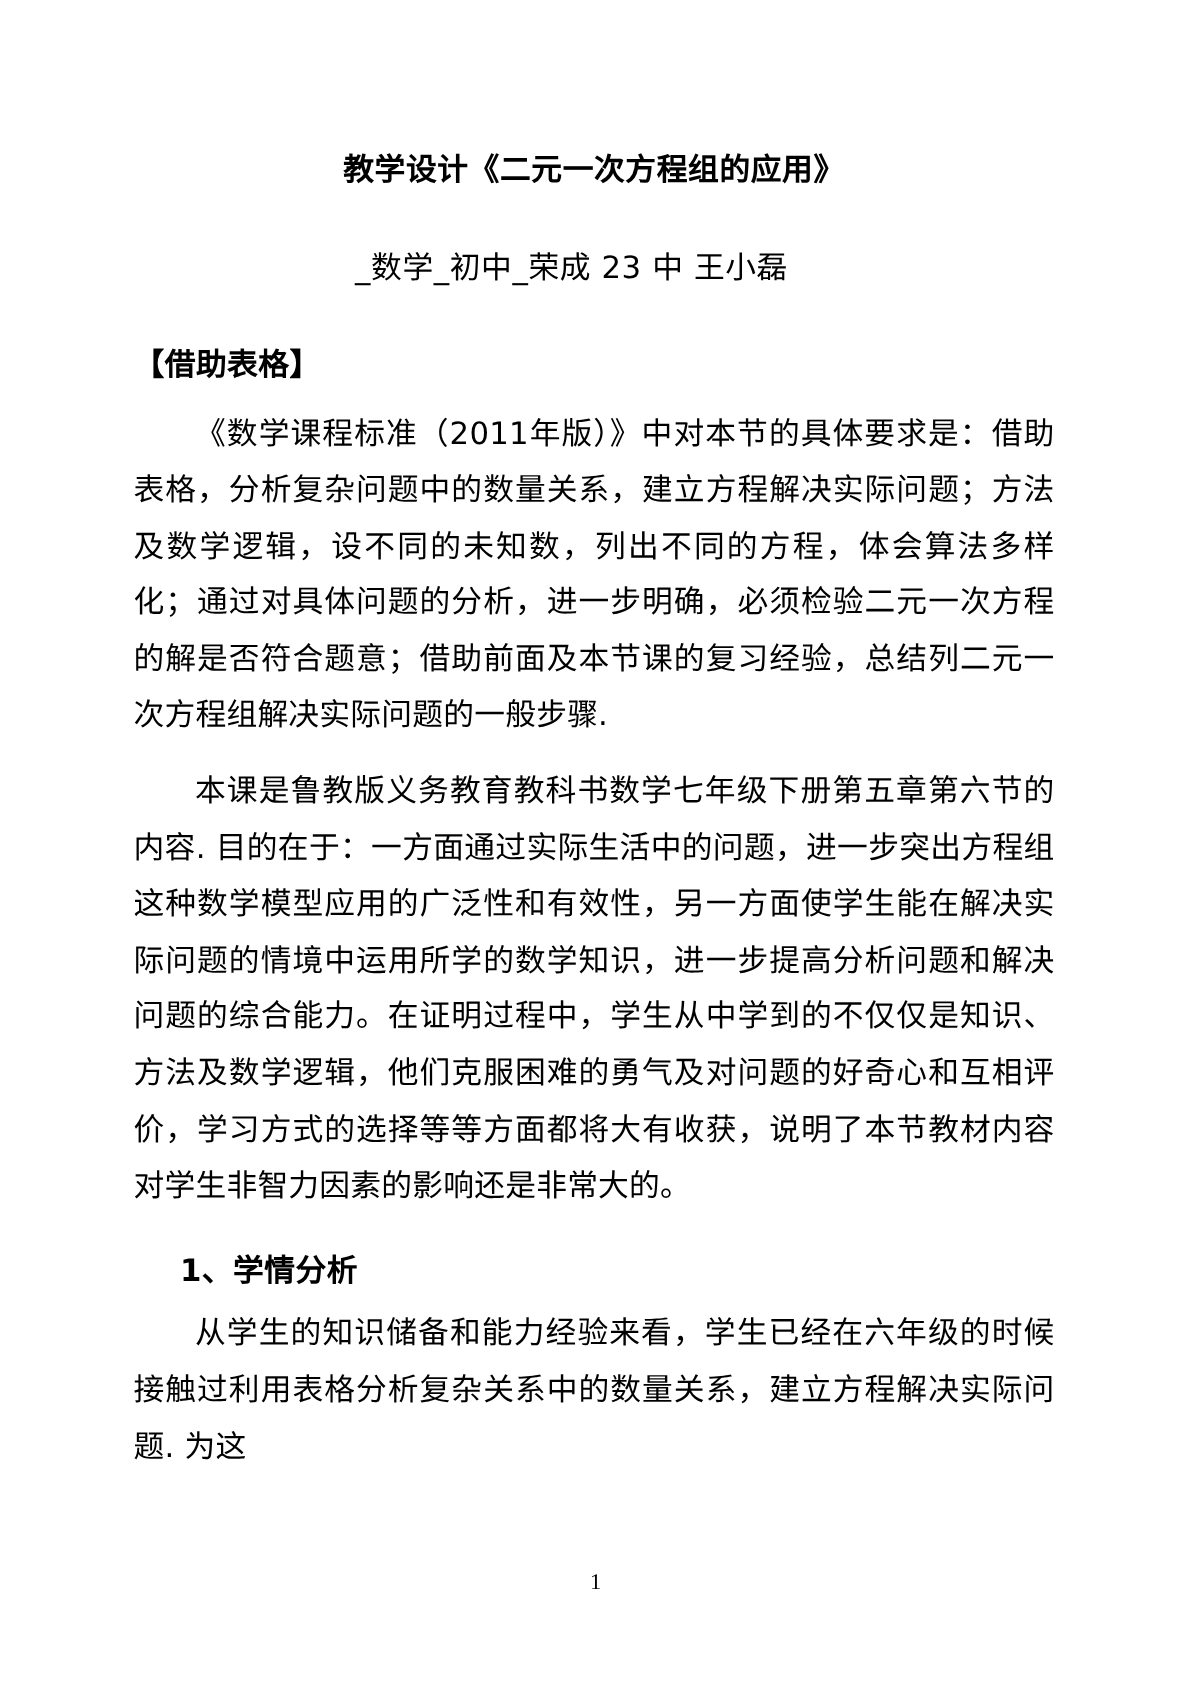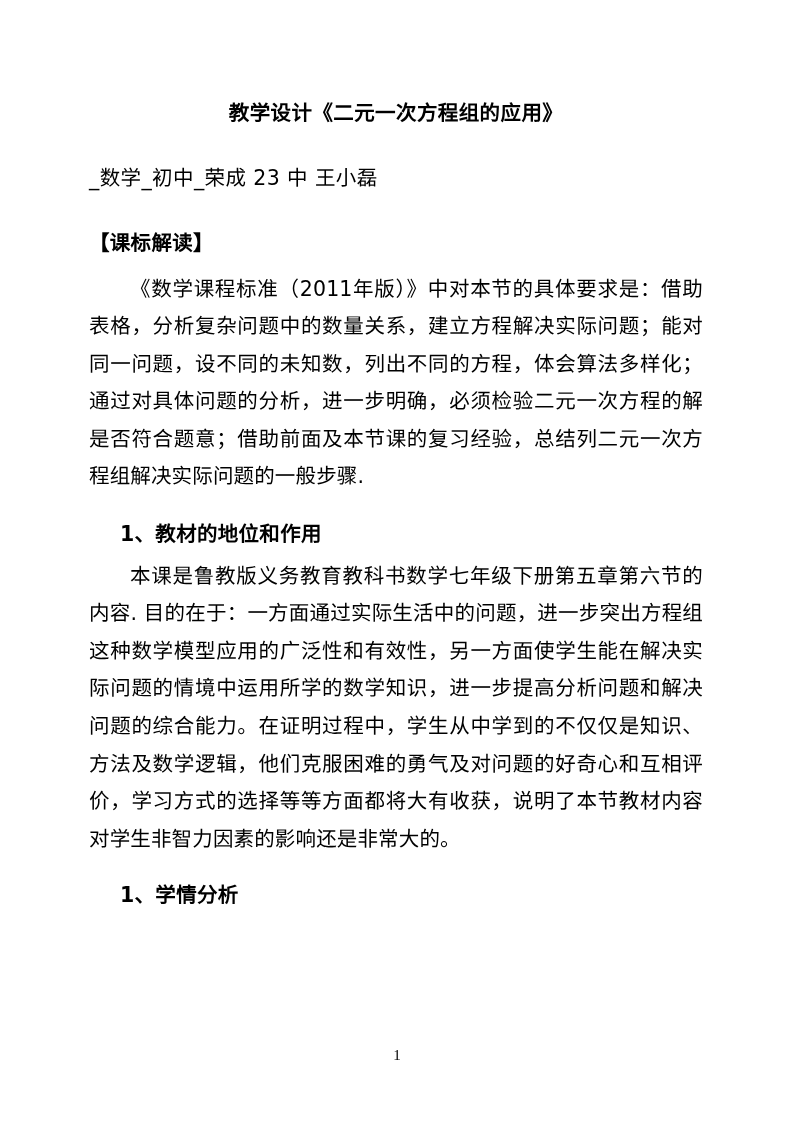--- a/index.html
+++ b/index.html
@@ -32,21 +32,21 @@
     line-height: 1;
     text-align: center;
     letter-spacing: 0.4px;
     margin: 0;
     padding-top: 103px;
     white-space: nowrap;
   }
   .doc-byline {
     font-size: 20.5px;
     line-height: 1;
-    text-align: left;
+    text-align: center;
     letter-spacing: 0.4px;
     margin: 0;
     padding-top: 44px;
     padding-right: 30px;
     white-space: nowrap;
   }
   
   .section-heading {
     font-size: 20.5px;
     line-height: 1;
@@ -96,29 +96,29 @@
 <body>
 
 <div class="page">
 
   <div class="content">
 
     <h1 class="doc-title">教学设计《二元一次方程组的应用》</h1>
 
     <p class="doc-byline">_数学_初中_荣成 23 中  王小磊</p>
 
-    <h2 class="section-heading sec-1">【课标解读】</h2>
+    <h2 class="section-heading sec-1">【借助表格】</h2>
 
-    <p class="body-par par-gap-a">《数学课程标准（2011年版）》中对本节的具体要求是：借助表格，分析复杂问题中的数量关系，建立方程解决实际问题；能对同一问题，设不同的未知数，列出不同的方程，体会算法多样化；通过对具体问题的分析，进一步明确，必须检验二元一次方程的解是否符合题意；借助前面及本节课的复习经验，总结列二元一次方程组解决实际问题的一般步骤.</p>
+    <p class="body-par par-gap-a">《数学课程标准（2011年版）》中对本节的具体要求是：借助表格，分析复杂问题中的数量关系，建立方程解决实际问题；方法及数学逻辑，设不同的未知数，列出不同的方程，体会算法多样化；通过对具体问题的分析，进一步明确，必须检验二元一次方程的解是否符合题意；借助前面及本节课的复习经验，总结列二元一次方程组解决实际问题的一般步骤.</p>
 
 
-    <h3 class="sub-heading sub-1">1、教材的地位和作用</h3>
 
     <p class="body-par par-gap-b">本课是鲁教版义务教育教科书数学七年级下册第五章第六节的内容. 目的在于：一方面通过实际生活中的问题，进一步突出方程组这种数学模型应用的广泛性和有效性，另一方面使学生能在解决实际问题的情境中运用所学的数学知识，进一步提高分析问题和解决问题的综合能力。在证明过程中，学生从中学到的不仅仅是知识、方法及数学逻辑，他们克服困难的勇气及对问题的好奇心和互相评价，学习方式的选择等等方面都将大有收获，说明了本节教材内容对学生非智力因素的影响还是非常大的。</p>
 
     <h3 class="sub-heading sub-2">1、学情分析</h3>
 
+    <p class="body-par par-gap-c">从学生的知识储备和能力经验来看，学生已经在六年级的时候接触过利用表格分析复杂关系中的数量关系，建立方程解决实际问题. 为这</p>
 
   </div>
 
   <div class="page-number">1</div>
 
 </div>
 
 </body></html>

